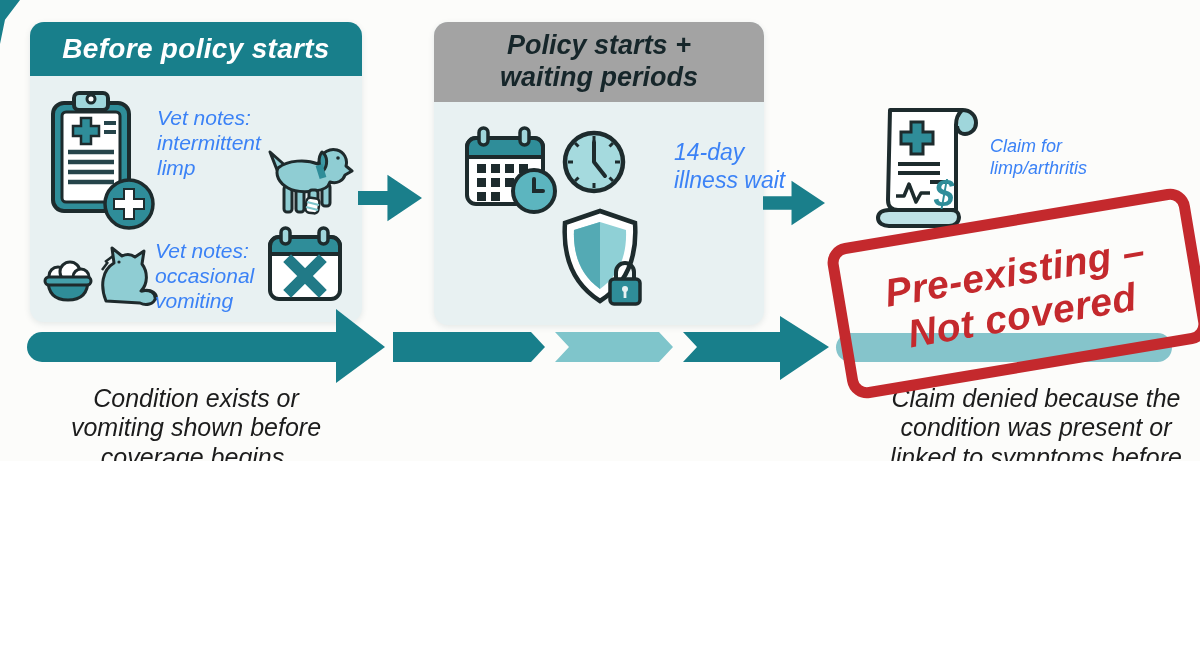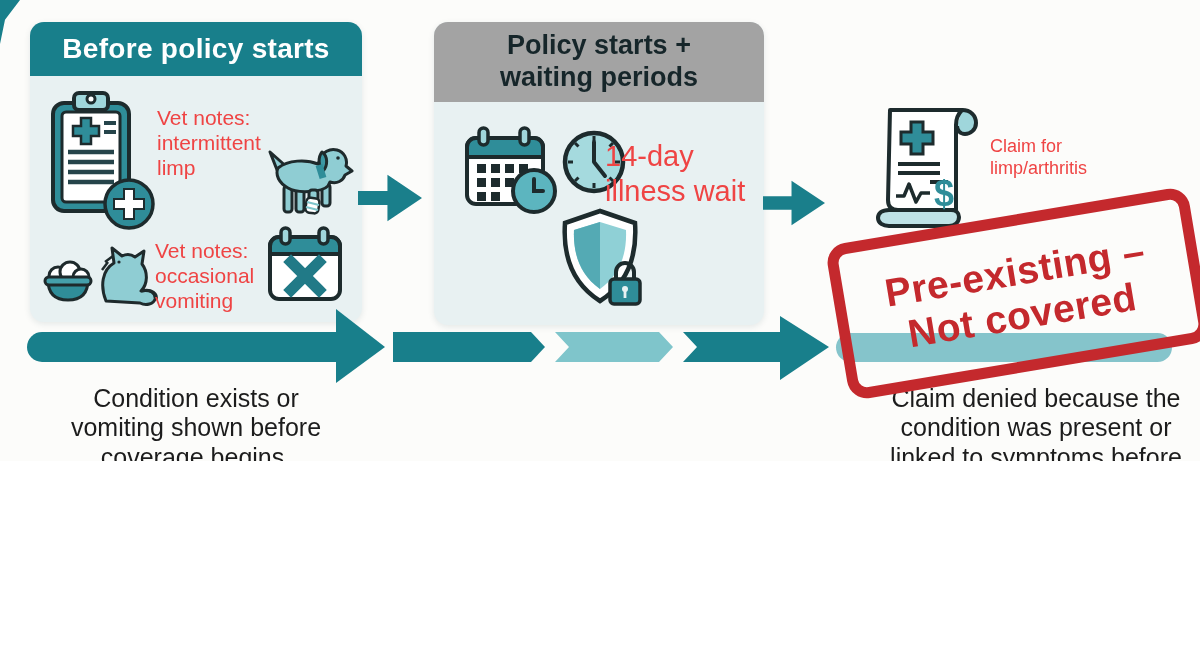--- a/index.html
+++ b/index.html
@@ -1,26 +1,26 @@
 <!DOCTYPE html>
 <html><head>
 <meta charset="utf-8">
 <style>
   html,body{margin:0;padding:0;background:#ffffff;}
   #canvas{
     position:relative;width:1200px;height:461px;overflow:hidden;
-    background:#fcfcfa;font-family:"Liberation Sans", sans-serif;color:#1c1c1c;
+    background:#fcfcfa;font-family:"Liberation Sans", sans-serif;color:#1c1c1c;font-style:italic;
   }
   .panel{position:absolute;background:#e8f1f2;border-radius:14px;overflow:hidden;
          box-shadow:0 2px 6px rgba(20,60,65,.10);}
   .panel-header{position:absolute;top:0;left:0;right:0;display:flex;align-items:center;
          justify-content:center;font-weight:bold;text-align:center;}
   .hdr-dark{background:#187f8b;color:#ffffff;font-size:28px;letter-spacing:.3px;}
   .hdr-light{background:#a3a3a3;color:#16262a;font-size:27px;line-height:1.18;white-space:pre-line;}
-  .note{position:absolute;font-size:21px;line-height:1.2;color:#ef4444;white-space:pre-line;}
+  .note{position:absolute;font-size:21px;line-height:1.2;color:#3b82f6;white-space:pre-line;}
   .caption{position:absolute;font-size:25px;line-height:1.17;color:#1c1c1c;text-align:center;white-space:pre-line;}
   .mid-arrow{position:absolute;background:#1a7f8b;
       clip-path:polygon(0 37%,46% 37%,46% 7%,100% 50%,46% 93%,46% 63%,0 63%);}
   .stamp{position:absolute;left:835px;top:215px;width:345px;height:135px;
       border:11px solid #c4292d;border-radius:20px;transform:rotate(-9.5deg);
       display:flex;flex-direction:column;align-items:center;justify-content:center;
       color:#c4292d;font-weight:bold;font-size:39px;line-height:1.12;text-align:center;
       letter-spacing:.5px;z-index:6;}
   .decor{position:absolute;}
   svg{display:block;}
@@ -131,21 +131,21 @@
   <svg class="decor" style="left:552px;top:208px;" width="100" height="102" viewBox="0 0 100 102">
     <path d="M48 3 L13 15 C11 44 18 74 48 93 C78 74 85 44 83 15 Z" fill="#ffffff" stroke="#1d2b2d" stroke-width="4.5"></path>
     <path d="M48 14 L22 22 C21 44 27 66 48 81 C69 66 75 44 74 22 Z" fill="#8fd0d6"></path>
     <path d="M48 14 L22 22 C21 44 27 66 48 81 Z" fill="#54aab4"></path>
     <path d="M64 71 v-7 a9 9 0 0 1 18 0 v7" fill="none" stroke="#1d2b2d" stroke-width="4"></path>
     <rect x="58" y="71" width="30" height="25" rx="4" fill="#2f8d99" stroke="#1d2b2d" stroke-width="3.5"></rect>
     <circle cx="73" cy="81" r="3" fill="#e8f1f2"></circle>
     <rect x="71.6" y="83" width="2.8" height="7" fill="#e8f1f2"></rect>
   </svg>
 
-  <div class="note" style="left:605px;top:139px;font-size:29px;">14-day
+  <div class="note" style="left:674px;top:139px;font-size:23px;">14-day
 illness wait</div>
 
 
   <svg class="decor" style="left:872px;top:102px;" width="114" height="128" viewBox="0 0 114 128">
     <path d="M90 8 c9 0 14 6 14 13 c0 7 -6 11 -11 11 c-5 0 -8 -4 -8 -8" fill="#9fd6db" stroke="#1d2b2d" stroke-width="4"></path>
     <path d="M18 8 H90 c-4 4 -6 9 -6 15 V108 H26 c-7 0 -10 -4 -10 -10 Z" fill="#ffffff" stroke="#1d2b2d" stroke-width="4" stroke-linejoin="round"></path>
     <path d="M17 108 c-7 0 -11 3 -11 8 c0 5 5 8 11 8 h60 c6 0 10 -4 10 -9 c0 -4 -3 -7 -8 -7 Z" fill="#bfe3e7" stroke="#1d2b2d" stroke-width="4" stroke-linejoin="round"></path>
     <path d="M39 20 h12 v10 h10 v12 h-10 v10 h-12 v-10 h-10 v-12 h10 z" fill="#2f8d99" stroke="#1d2b2d" stroke-width="3"></path>
     <path d="M26 62 h42 M26 71 h42" stroke="#1d2b2d" stroke-width="4"></path>
     <path d="M58 80 h18" stroke="#1d2b2d" stroke-width="4"></path>

